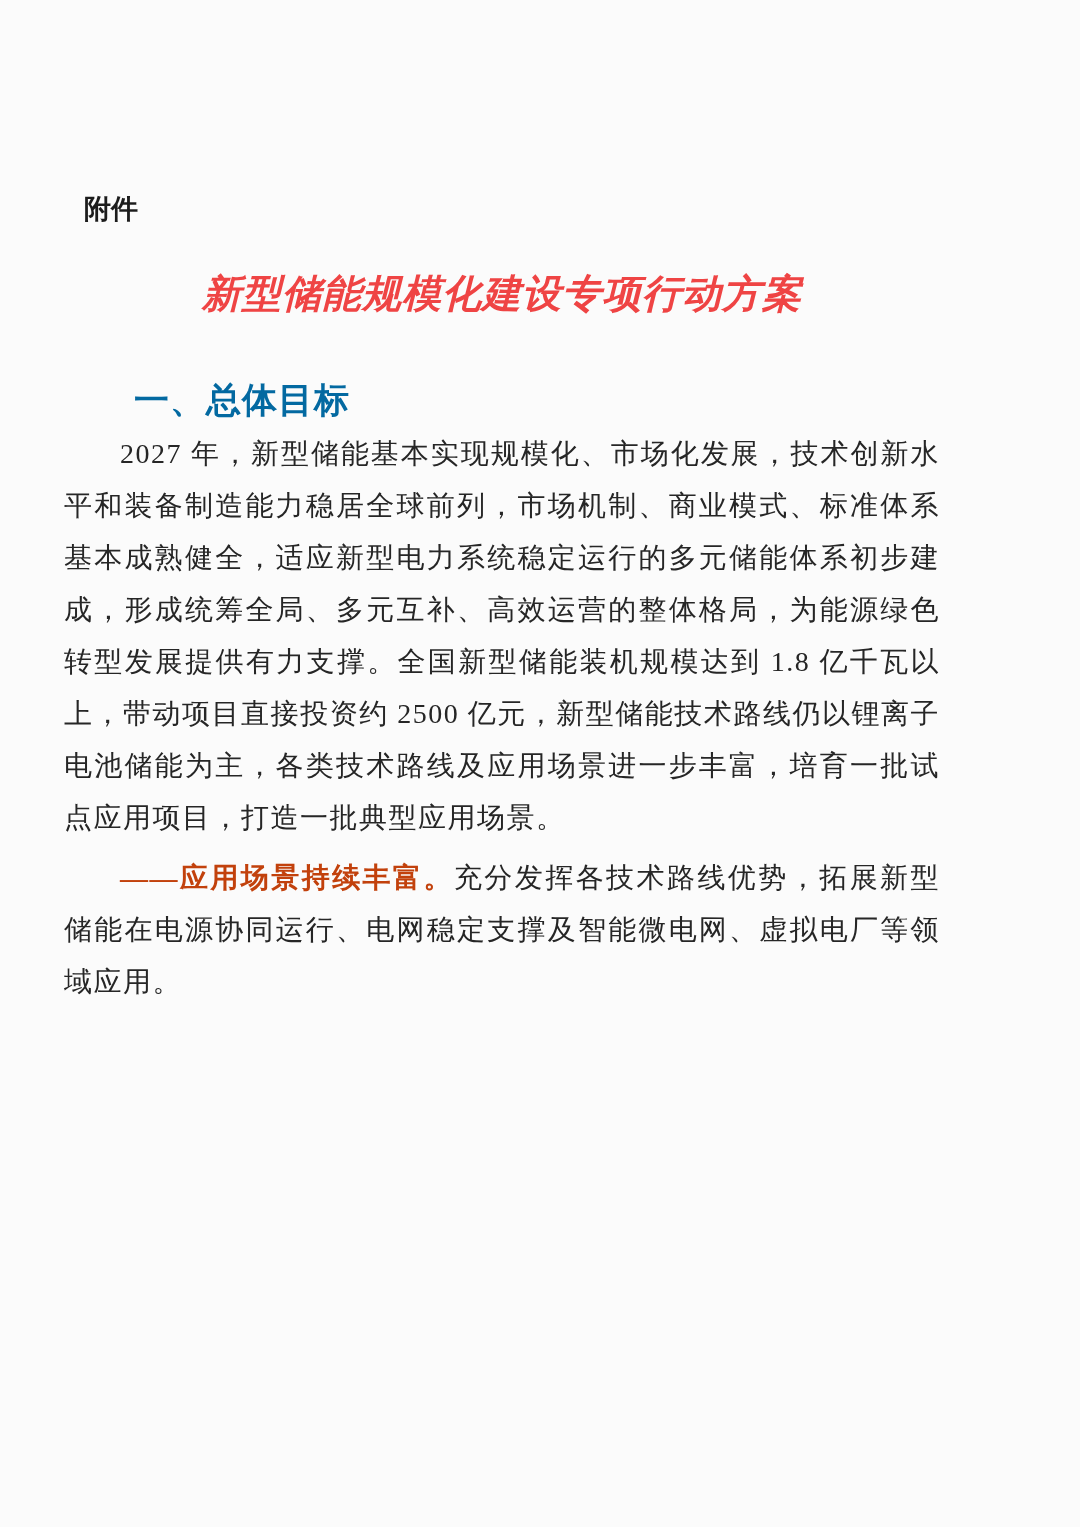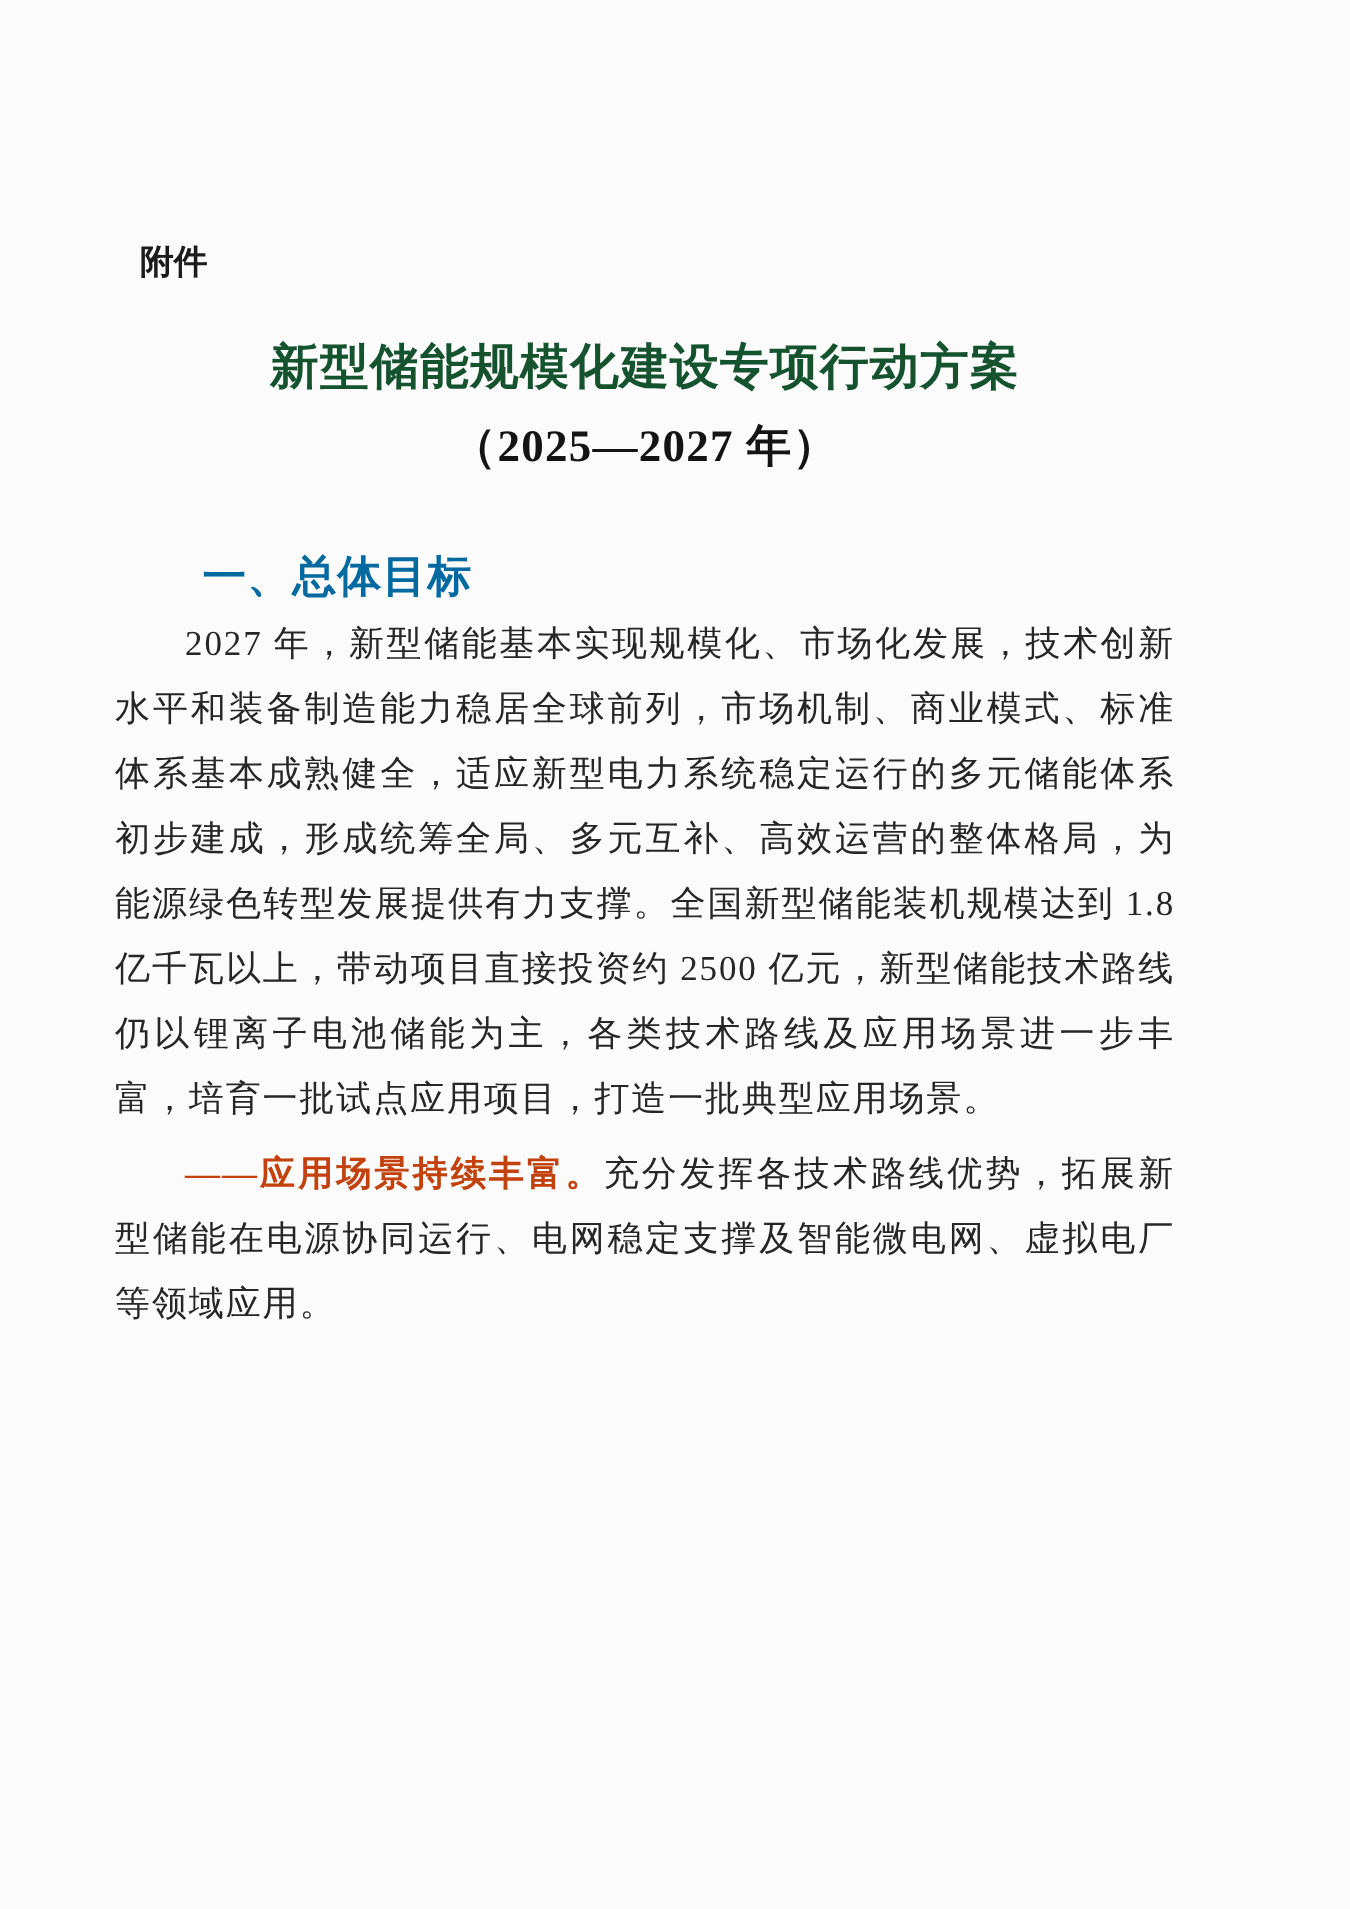--- a/index.html
+++ b/index.html
@@ -7,40 +7,41 @@
     padding: 0;
     background: #ffffff;
   }
   .page {
     position: relative;
     width: 1080px;
     height: 1527px;
     box-sizing: border-box;
     background: #fbfbfb;
     color: #212121;
-    padding: 193px 140px 0 92px;
+    padding: 193px 140px 0 64px;
     overflow: hidden;
     font-family: "Liberation Serif", "DejaVu Serif", serif;
   }
   .attachment {
     margin-left: 20px;
     font-family: "Liberation Sans", "DejaVu Sans", sans-serif;
     font-weight: 700;
     font-size: 27px;
     line-height: 33px;
     color: #1c1c1c;
   }
   .title {
     margin: 44px 0 0 0;
     text-align: center;
     font-size: 39px;
     line-height: 48px;
     font-weight: 700;
     letter-spacing: 1px;
-    color: #14532d;
+    color: #ef4444;
+    font-style: italic;
   }
   .subtitle {
     margin: 16px 0 0 0;
     text-align: center;
     font-size: 36px;
     line-height: 46px;
     font-weight: 700;
     letter-spacing: 1px;
     color: #141414;
   }
@@ -77,21 +78,20 @@
 </style>
 </head>
 <body>
 
 <div class="page">
 
   <div class="attachment">附件</div>
 
   <h1 class="title">新型储能规模化建设专项行动方案</h1>
 
-  <h2 class="subtitle">（2025—2027 年）</h2>
 
   <div class="body">
 
 
     <h3 class="section-heading">一、总体目标</h3>
 
     <p class="para">2027 年，新型储能基本实现规模化、市场化发展，技术创新水平和装备制造能力稳居全球前列，市场机制、商业模式、标准体系基本成熟健全，适应新型电力系统稳定运行的多元储能体系初步建成，形成统筹全局、多元互补、高效运营的整体格局，为能源绿色转型发展提供有力支撑。全国新型储能装机规模达到 1.8 亿千瓦以上，带动项目直接投资约 2500 亿元，新型储能技术路线仍以锂离子电池储能为主，各类技术路线及应用场景进一步丰富，培育一批试点应用项目，打造一批典型应用场景。</p>
 
     <p class="para bullet-para"><span class="bullet-lead">——应用场景持续丰富。</span><span>充分发挥各技术路线优势，拓展新型储能在电源协同运行、电网稳定支撑及智能微电网、虚拟电厂等领域应用。</span></p>
 

